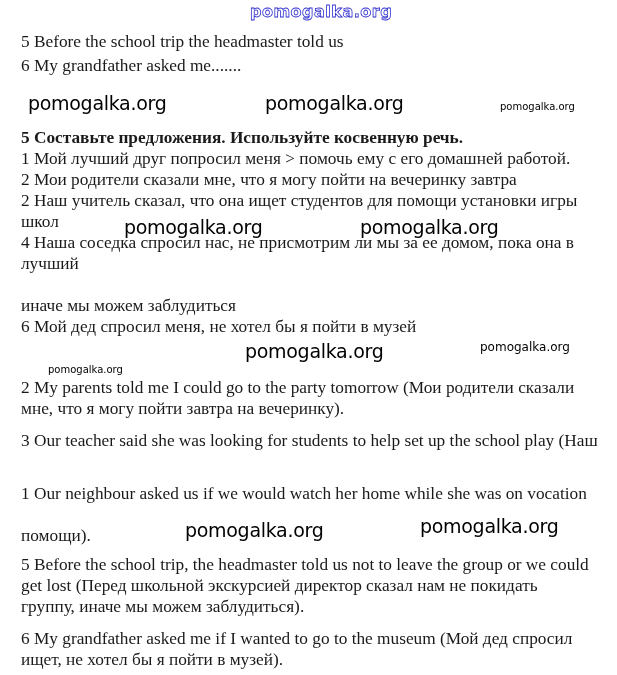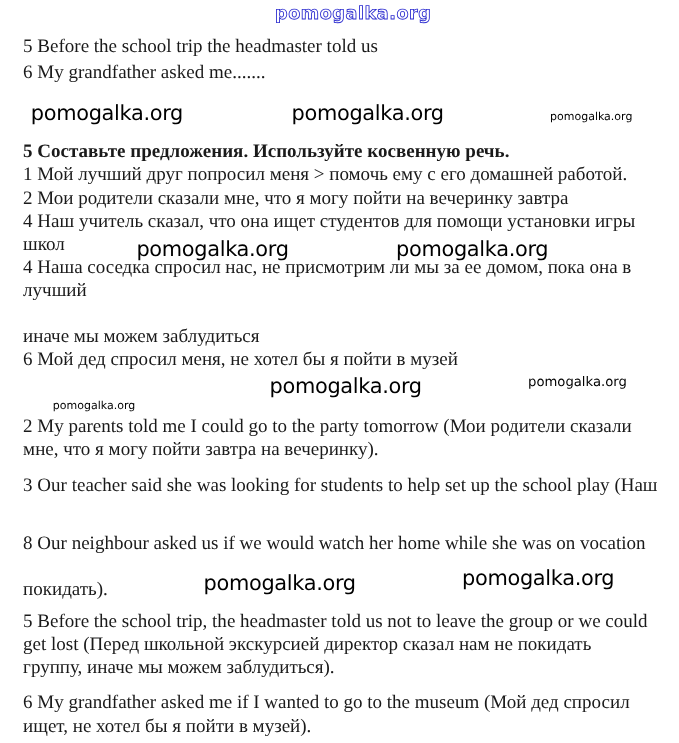--- a/index.html
+++ b/index.html
@@ -24,42 +24,42 @@
   <div class="line serif" style="top:31px;">5 Before the school trip the headmaster told us</div>
   <div class="line serif" style="top:55px;">6 My grandfather asked me.......</div>
 
   <div class="wm wm-big" style="left:28px; top:92px;">pomogalka.org</div>
   <div class="wm wm-big" style="left:265px; top:92px;">pomogalka.org</div>
   <div class="wm wm-small" style="left:500px; top:101px;">pomogalka.org</div>
 
   <div class="line serif bold" style="top:127px;">5 Составьте предложения. Используйте косвенную речь.</div>
   <div class="line serif" style="top:148px;">1 Мой лучший друг попросил меня &gt; помочь ему с его домашней работой.</div>
   <div class="line serif" style="top:169px;">2 Мои родители сказали мне, что я могу пойти на вечеринку завтра</div>
-  <div class="line serif" style="top:190px;">4 Наш учитель сказал, что она ищет студентов для помощи установки игры</div>
+  <div class="line serif" style="top:190px;">2 Наш учитель сказал, что она ищет студентов для помощи установки игры</div>
   <div class="line serif" style="top:211px;">школ</div>
 
   <div class="wm wm-big" style="left:124px; top:216px;">pomogalka.org</div>
   <div class="wm wm-big" style="left:360px; top:216px;">pomogalka.org</div>
 
   <div class="line serif" style="top:232px;">4 Наша соседка спросил нас, не присмотрим ли мы за ее домом, пока она в</div>
   <div class="line serif" style="top:253px;">лучший</div>
   <div class="line serif" style="top:295px;">иначе мы можем заблудиться</div>
   <div class="line serif" style="top:316px;">6 Мой дед спросил меня, не хотел бы я пойти в музей</div>
 
   <div class="wm wm-big" style="left:245px; top:340px;">pomogalka.org</div>
   <div class="wm wm-small2" style="left:480px; top:340px;">pomogalka.org</div>
   <div class="wm wm-small" style="left:48px; top:364px;">pomogalka.org</div>
 
   <div class="line serif" style="top:377px;">2 My parents told me I could go to the party tomorrow (Мои родители сказали</div>
   <div class="line serif" style="top:398px;">мне, что я могу пойти завтра на вечеринку).</div>
 
   <div class="line serif" style="top:430px;">3 Our teacher said she was looking for students to help set up the school play (Наш</div>
 
-  <div class="line serif" style="top:483px;">8 Our neighbour asked us if we would watch her home while she was on vocation</div>
-  <div class="line serif" style="top:525px;">покидать).</div>
+  <div class="line serif" style="top:483px;">1 Our neighbour asked us if we would watch her home while she was on vocation</div>
+  <div class="line serif" style="top:525px;">помощи).</div>
 
   <div class="wm wm-big" style="left:185px; top:519px;">pomogalka.org</div>
   <div class="wm wm-big" style="left:420px; top:515px;">pomogalka.org</div>
 
   <div class="line serif" style="top:554px;">5 Before the school trip, the headmaster told us not to leave the group or we could</div>
   <div class="line serif" style="top:575px;">get lost (Перед школьной экскурсией директор сказал нам не покидать</div>
   <div class="line serif" style="top:596px;">группу, иначе мы можем заблудиться).</div>
 
   <div class="line serif" style="top:628px;">6 My grandfather asked me if I wanted to go to the museum (Мой дед спросил</div>
   <div class="line serif" style="top:649px;">ищет, не хотел бы я пойти в музей).</div>

